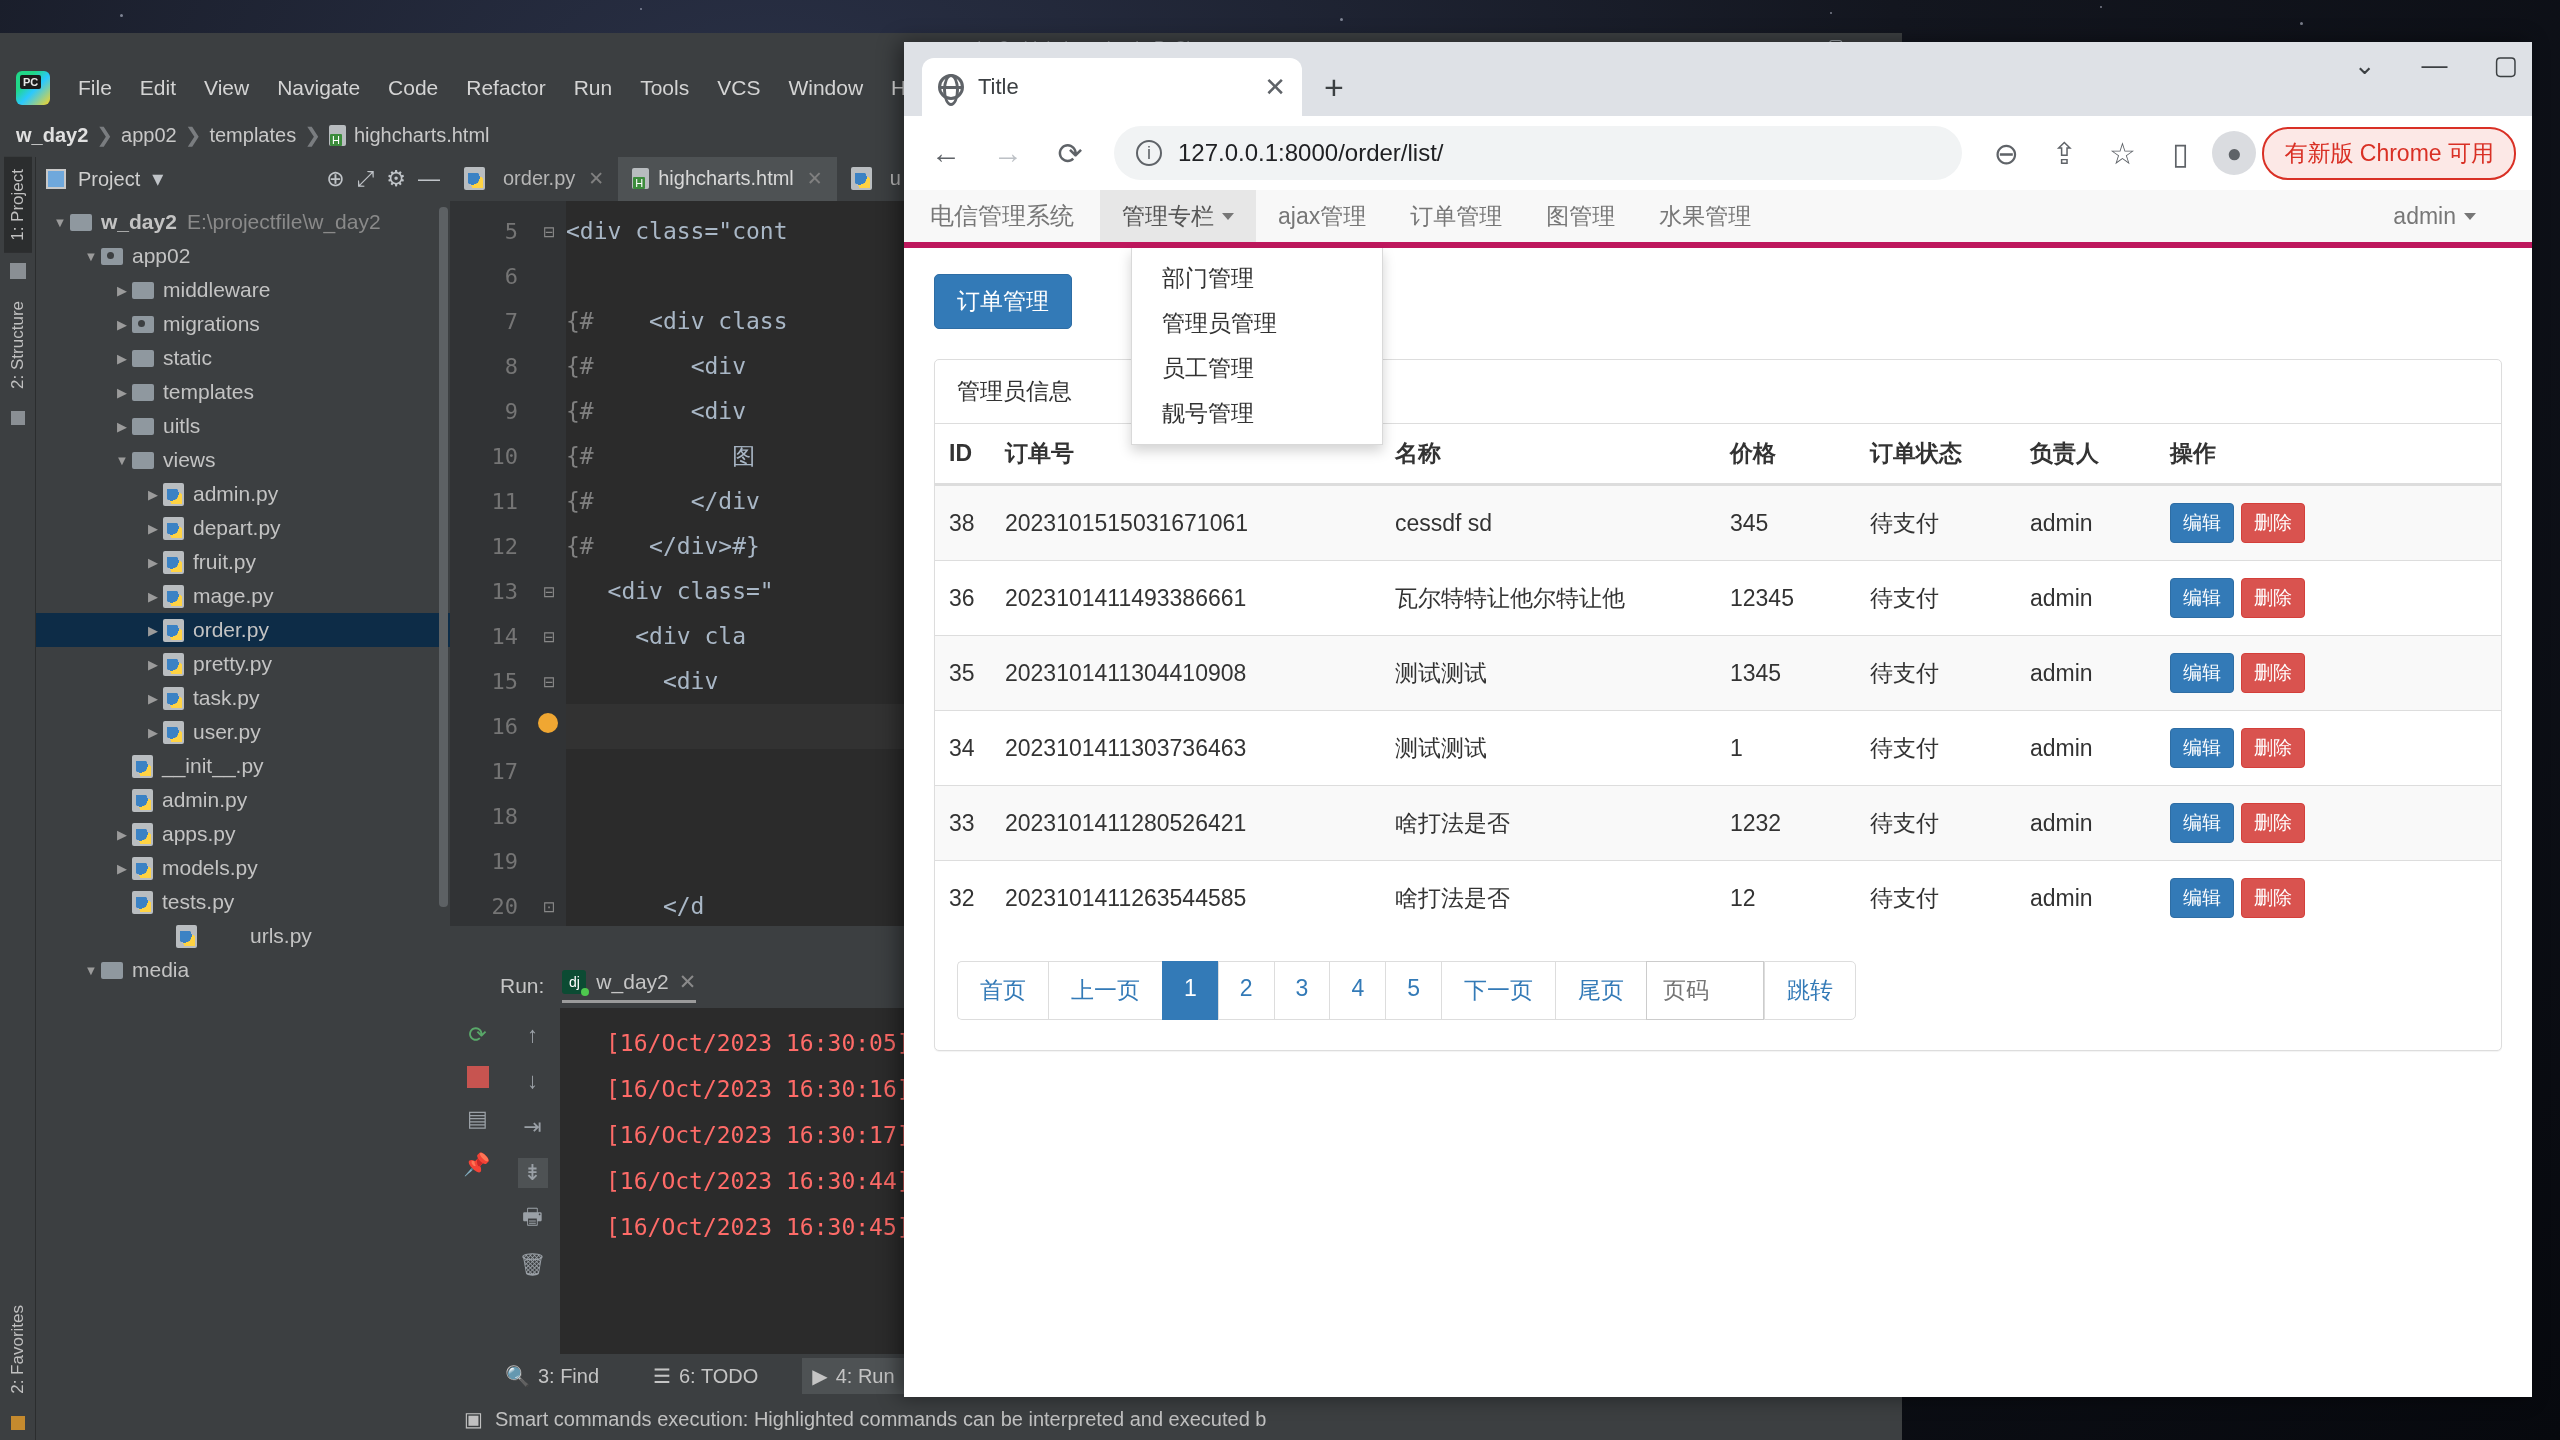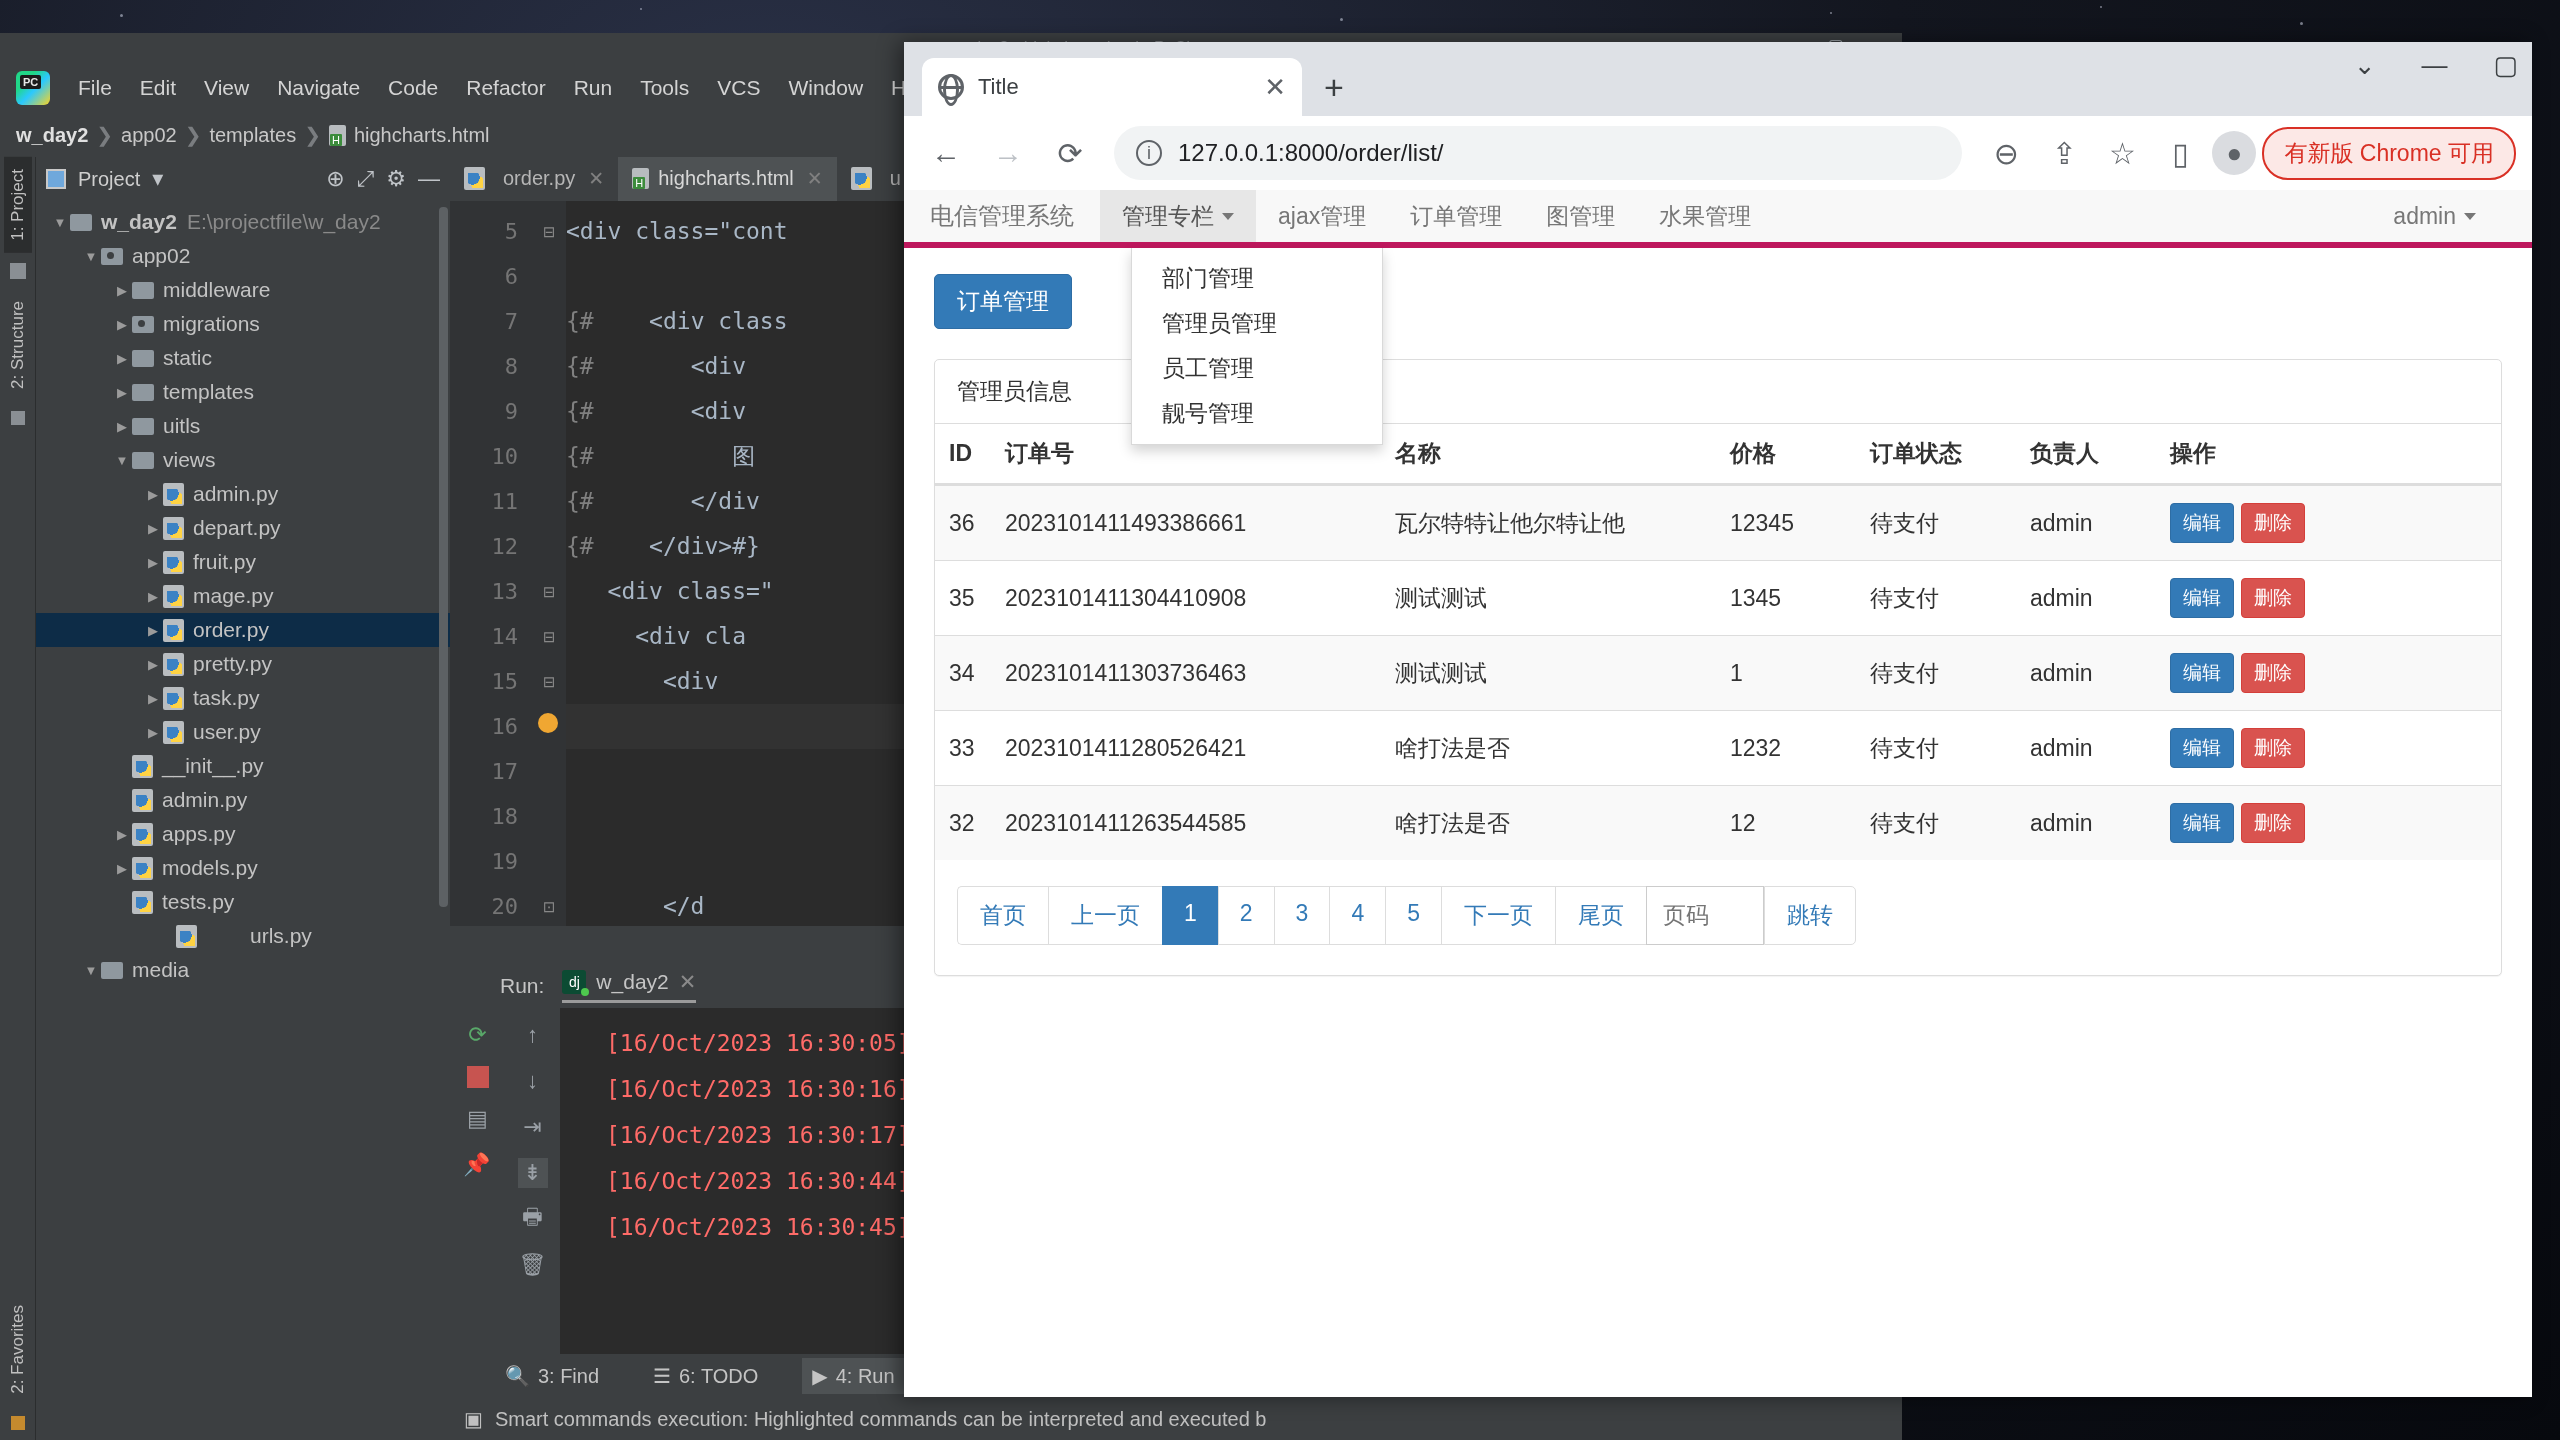--- a/index.html
+++ b/index.html
@@ -696,20 +696,29 @@
               <th class="col-id">ID</th>
               <th class="col-no">订单号</th>
               <th class="col-name">名称</th>
               <th class="col-price">价格</th>
               <th class="col-status">订单状态</th>
               <th class="col-owner">负责人</th>
               <th>操作</th>
             </tr>
           </thead>
           <tbody id="orders-tbody">
+              <tr>
+                <td class="col-id">38</td>
+                <td class="col-no">2023101515031671061</td>
+                <td class="col-name">cessdf sd</td>
+                <td class="col-price">345</td>
+                <td class="col-status">待支付</td>
+                <td class="col-owner">admin</td>
+                <td><a class="btn-edit">编辑</a><a class="btn-del">删除</a></td>
+              </tr>
               <tr>
                 <td class="col-id">36</td>
                 <td class="col-no">2023101411493386661</td>
                 <td class="col-name">瓦尔特特让他尔特让他</td>
                 <td class="col-price">12345</td>
                 <td class="col-status">待支付</td>
                 <td class="col-owner">admin</td>
                 <td><a class="btn-edit">编辑</a><a class="btn-del">删除</a></td>
               </tr>
               <tr>

